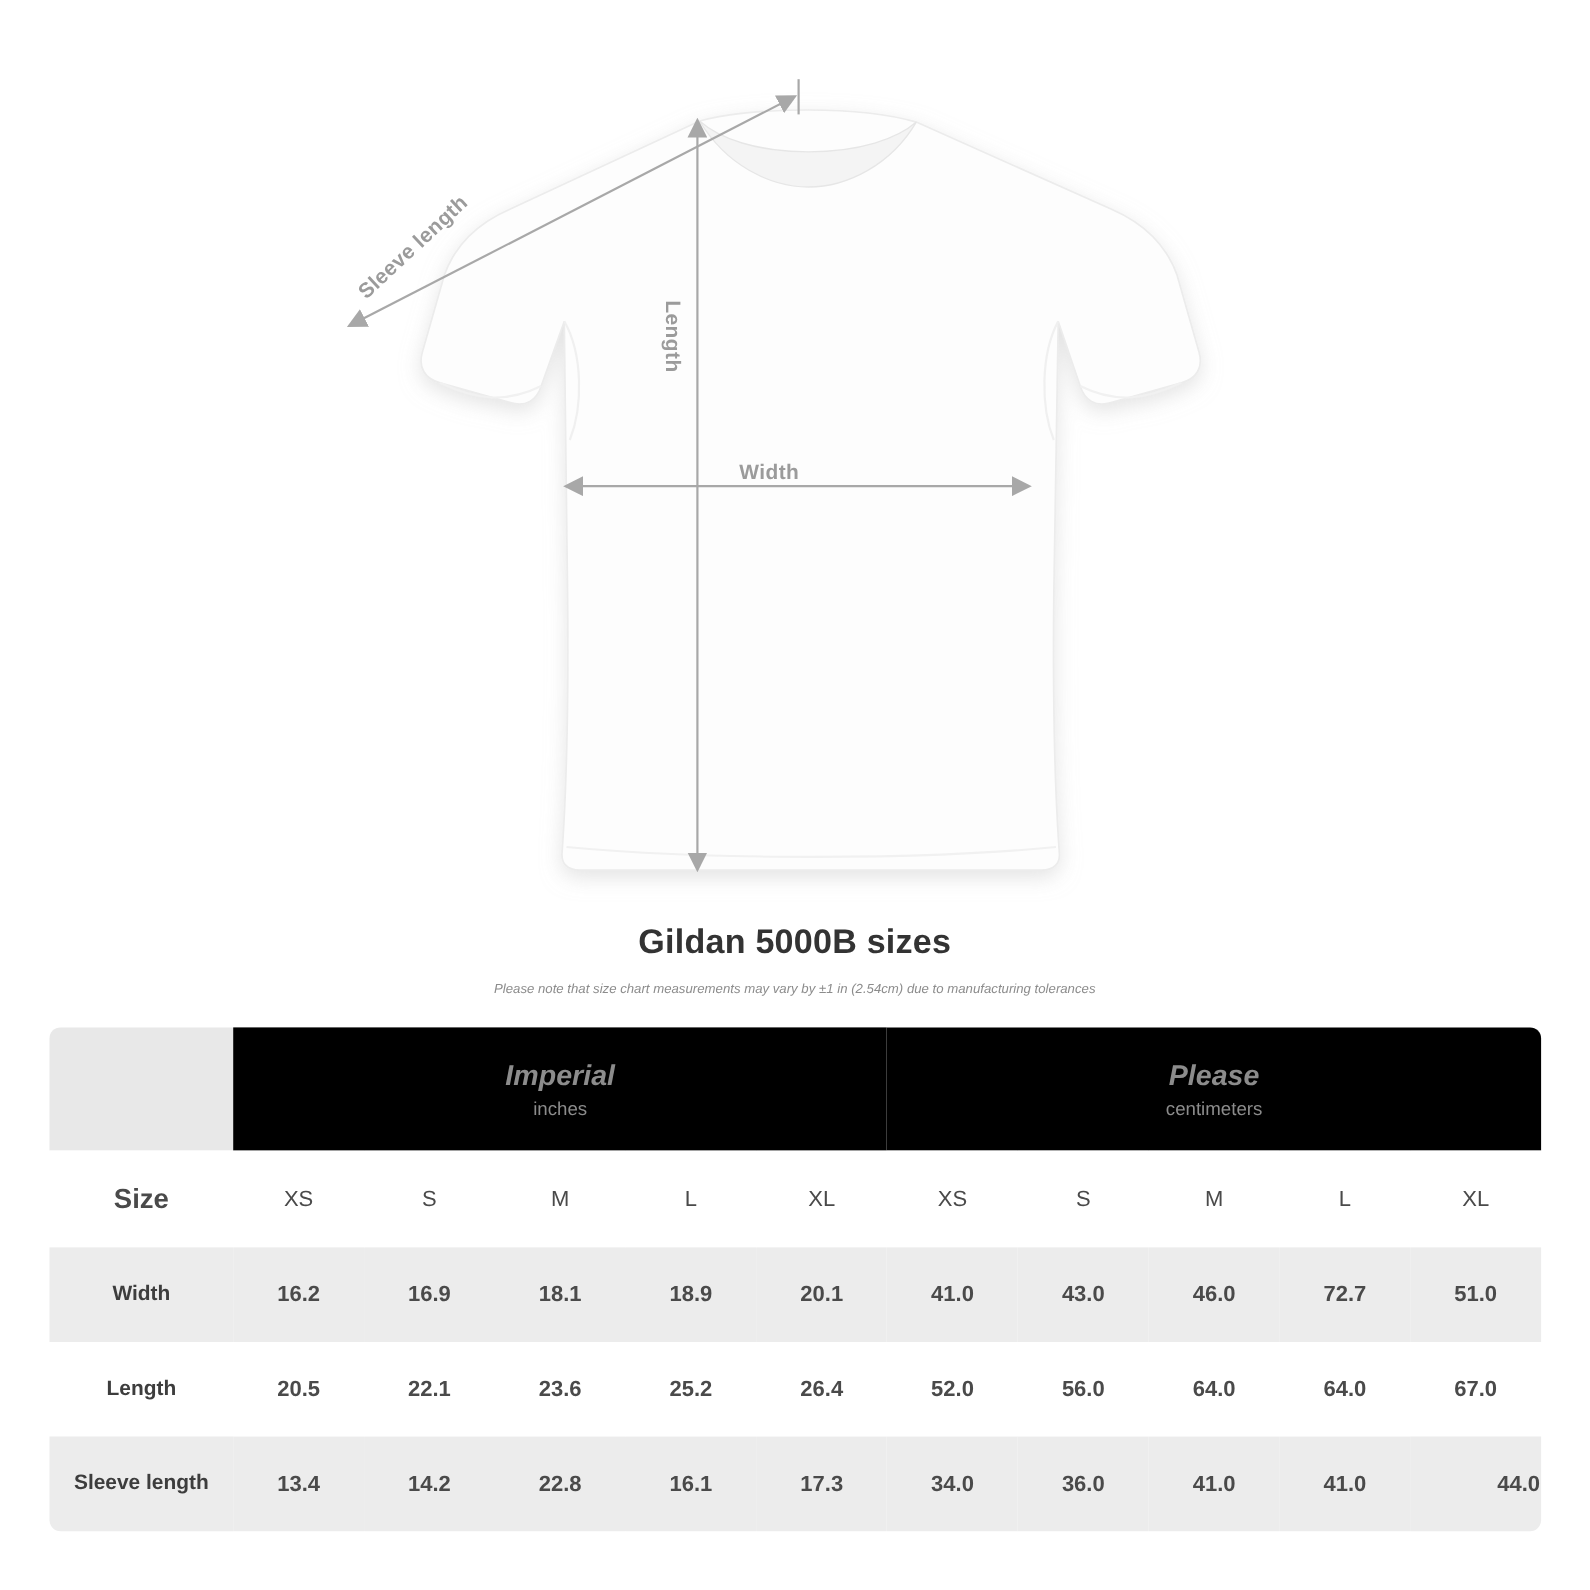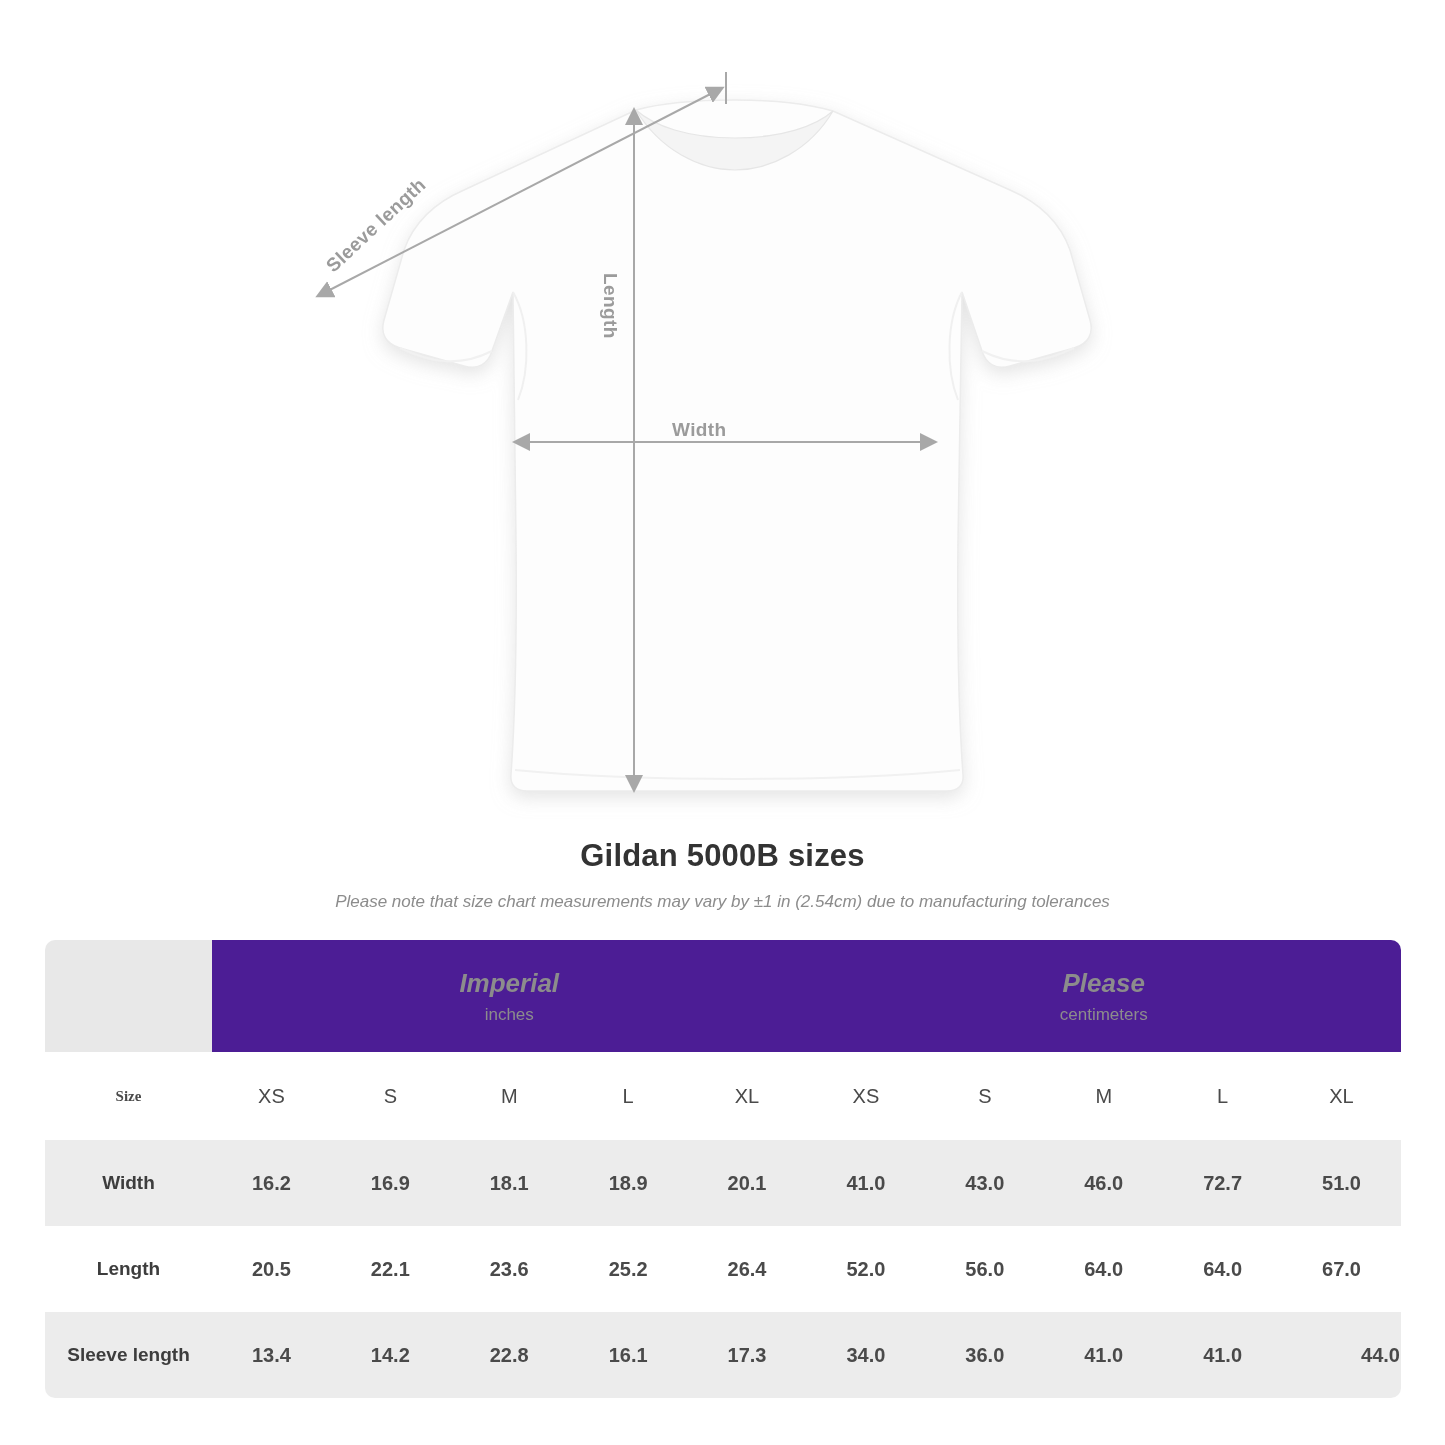--- a/index.html
+++ b/index.html
@@ -62,21 +62,21 @@
     margin-top: 8px;
   }
   .title {
     font-size: 31px;
     font-weight: bold;
     color: #333333;
     margin: 0;
     letter-spacing: 0.2px;
   }
   .subtitle {
-    font-size: 17px;
+    font-size: 12px;
     font-style: italic;
     color: #8c8c8c;
     margin-top: 18px;
   }
 
   
   .table-wrap {
     margin: 28px 45px 0 45px;
   }
   table.size-table {
@@ -86,21 +86,21 @@
   }
   table.size-table td,
   table.size-table th {
     text-align: center;
     vertical-align: middle;
     font-weight: normal;
     border: 0;
   }
   
   .unit-cell {
-    background: #4c1d95;
+    background: #000000;
     height: 112px;
     padding: 0;
   }
   .unit-name {
     font-size: 26px;
     font-style: italic;
     font-weight: bold;
     color: #8c8c8c;
   }
   .unit-sub {
@@ -116,22 +116,21 @@
 
   
   tr.head-row td {
     height: 86px;
     font-size: 20px;
     color: #4a4a4a;
     background: #ffffff;
   }
   tr.head-row td.rowhead {
     font-weight: bold;
-    font-size: 15px;
-    font-family: Liberation Serif, serif;
+    font-size: 25px;
   }
 
   
   tr.data-row td {
     height: 84px;
     font-size: 20px;
     color: #4a4a4a;
     font-weight: bold;
   }
   tr.data-row td.rowhead {

